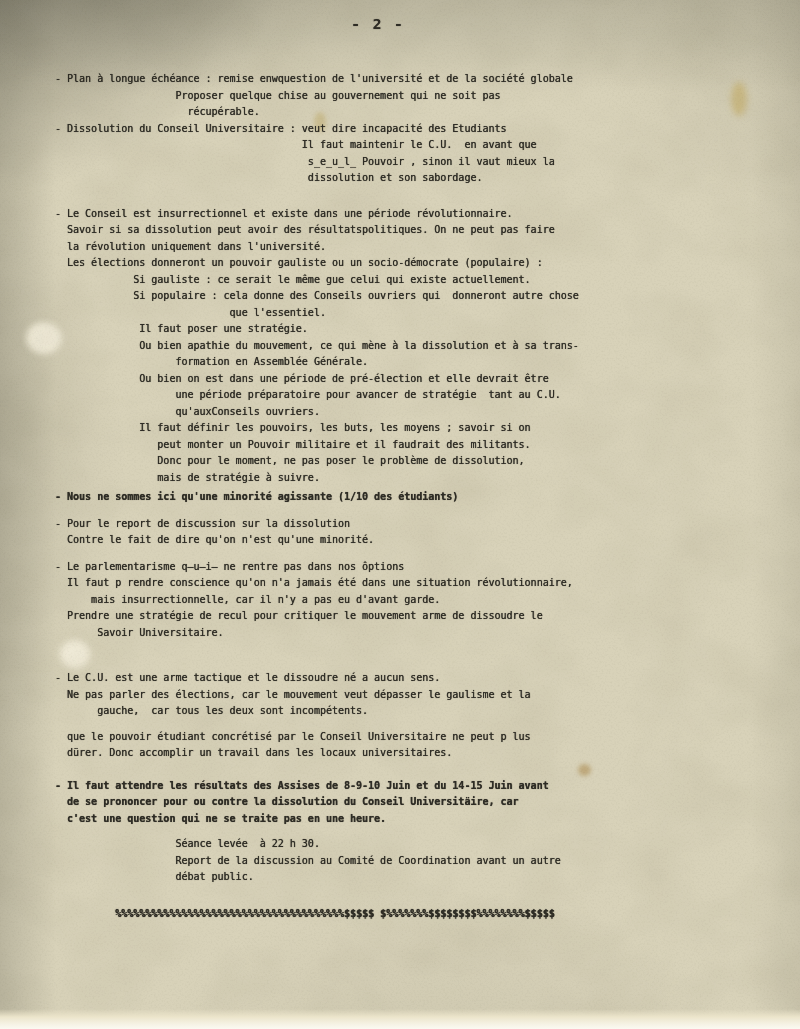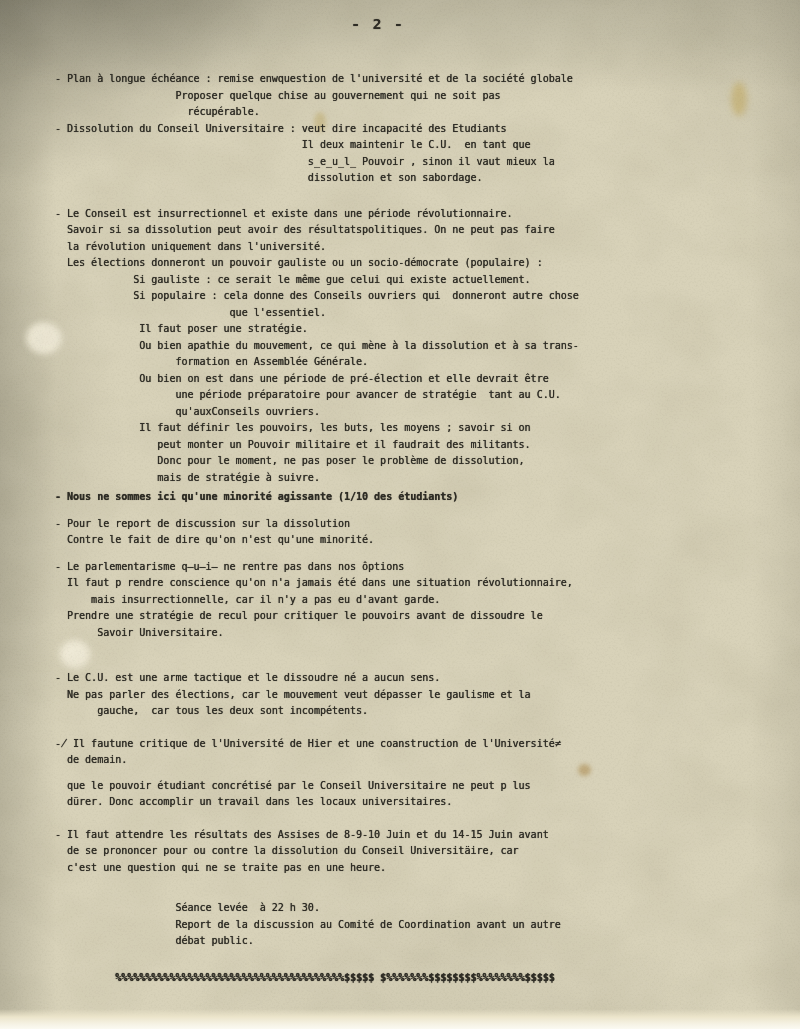--- a/index.html
+++ b/index.html
@@ -60,22 +60,22 @@
   .ln { white-space: pre; height: 16.5px; }
   .b1  { margin-top: 0; }
   .b2  { }
   .b3  { margin-top: 19px; }
   .b4  { margin-top: 3px; font-weight: bold; }
   .b5  { margin-top: 10px; }
   .b6  { margin-top: 10px; }
   .b7  { margin-top: 29px; }
   .b8  { margin-top: 16px; }
   .b9  { margin-top: 9px; }
-  .b10 { margin-top: 16px; }
-  .b11 { margin-top: 24px; }
+  .b10 { margin-top: 16px; font-weight: bold; }
+  .b11 { margin-top: 9px; }
   .b12 { margin-top: 20px; }
   .heavy { font-weight: bold; text-shadow: 0 0 1px rgba(44,42,34,0.95), 0.6px 0 0 rgba(44,42,34,0.8); }
 </style>
 </head>
 <body>
 
 <div class="photo">
 
   <div class="shading"></div>
 
@@ -90,21 +90,21 @@
   <div class="doc">
 
     <div class="blk b1">
       <div class="ln">- Plan à longue échéance : remise enwquestion de l'université et de la société globale</div>
       <div class="ln">                    Proposer quelque chise au gouvernement qui ne soit pas</div>
       <div class="ln">                      récupérable.</div>
     </div>
 
     <div class="blk b2">
       <div class="ln">- Dissolution du Conseil Universitaire : veut dire incapacité des Etudiants</div>
-      <div class="ln">                                         Il deux maintenir le C.U.  en tant que</div>
+      <div class="ln">                                         Il faut maintenir le C.U.  en avant que</div>
       <div class="ln">                                          s̲e̲u̲l̲ Pouvoir , sinon il vaut mieux la</div>
       <div class="ln">                                          dissolution et son sabordage.</div>
     </div>
 
     <div class="blk b3">
       <div class="ln">- Le Conseil est insurrectionnel et existe dans une période révolutionnaire.</div>
       <div class="ln">  Savoir si sa dissolution peut avoir des résultatspolitiques. On ne peut pas faire</div>
       <div class="ln">  la révolution uniquement dans l'université.</div>
       <div class="ln">  Les élections donneront un pouvoir gauliste ou un socio-démocrate (populaire) :</div>
       <div class="ln">             Si gauliste : ce serait le même gue celui qui existe actuellement.</div>
@@ -128,34 +128,30 @@
 
     <div class="blk b5">
       <div class="ln">- Pour le report de discussion sur la dissolution</div>
       <div class="ln">  Contre le fait de dire qu'on n'est qu'une minorité.</div>
     </div>
 
     <div class="blk b6">
       <div class="ln">- Le parlementarisme q̶u̶i̶ ne rentre pas dans nos ôptions</div>
       <div class="ln">  Il faut p rendre conscience qu'on n'a jamais été dans une situation révolutionnaire,</div>
       <div class="ln">      mais insurrectionnelle, car il n'y a pas eu d'avant garde.</div>
-      <div class="ln">  Prendre une stratégie de recul pour critiquer le pouvoirs avant de dissoudre le</div>
+      <div class="ln">  Prendre une stratégie de recul pour critiquer le mouvement arme de dissoudre le</div>
       <div class="ln">       Savoir Universitaire.</div>
     </div>
 
     <div class="blk b7">
       <div class="ln">- Le C.U. est une arme tactique et le dissoudre né a aucun sens.</div>
       <div class="ln">  Ne pas parler des élections, car le mouvement veut dépasser le gaulisme et la</div>
       <div class="ln">       gauche,  car tous les deux sont incompétents.</div>
     </div>
 
-    <div class="blk b8">
-      <div class="ln">-̸ Il fautune critique de l'Université de Hier et une coanstruction de l'Université≠</div>
-      <div class="ln">  de demain.</div>
-    </div>
 
     <div class="blk b9">
       <div class="ln">  que le pouvoir étudiant concrétisé par le Conseil Universitaire ne peut p lus</div>
       <div class="ln">  dürer. Donc accomplir un travail dans les locaux universitaires.</div>
     </div>
 
     <div class="blk b10">
       <div class="ln">- Il faut attendre les résultats des Assises de 8-9-10 Juin et du 14-15 Juin avant</div>
       <div class="ln">  de se prononcer pour ou contre la dissolution du Conseil Universitäire, car</div>
       <div class="ln">  c'est une question qui ne se traite pas en une heure.</div>

